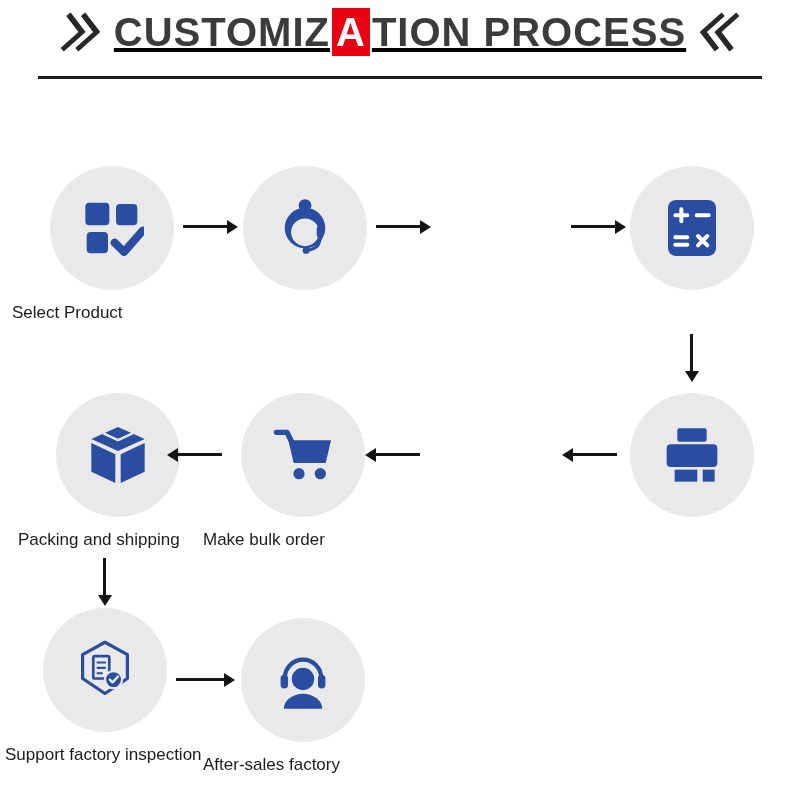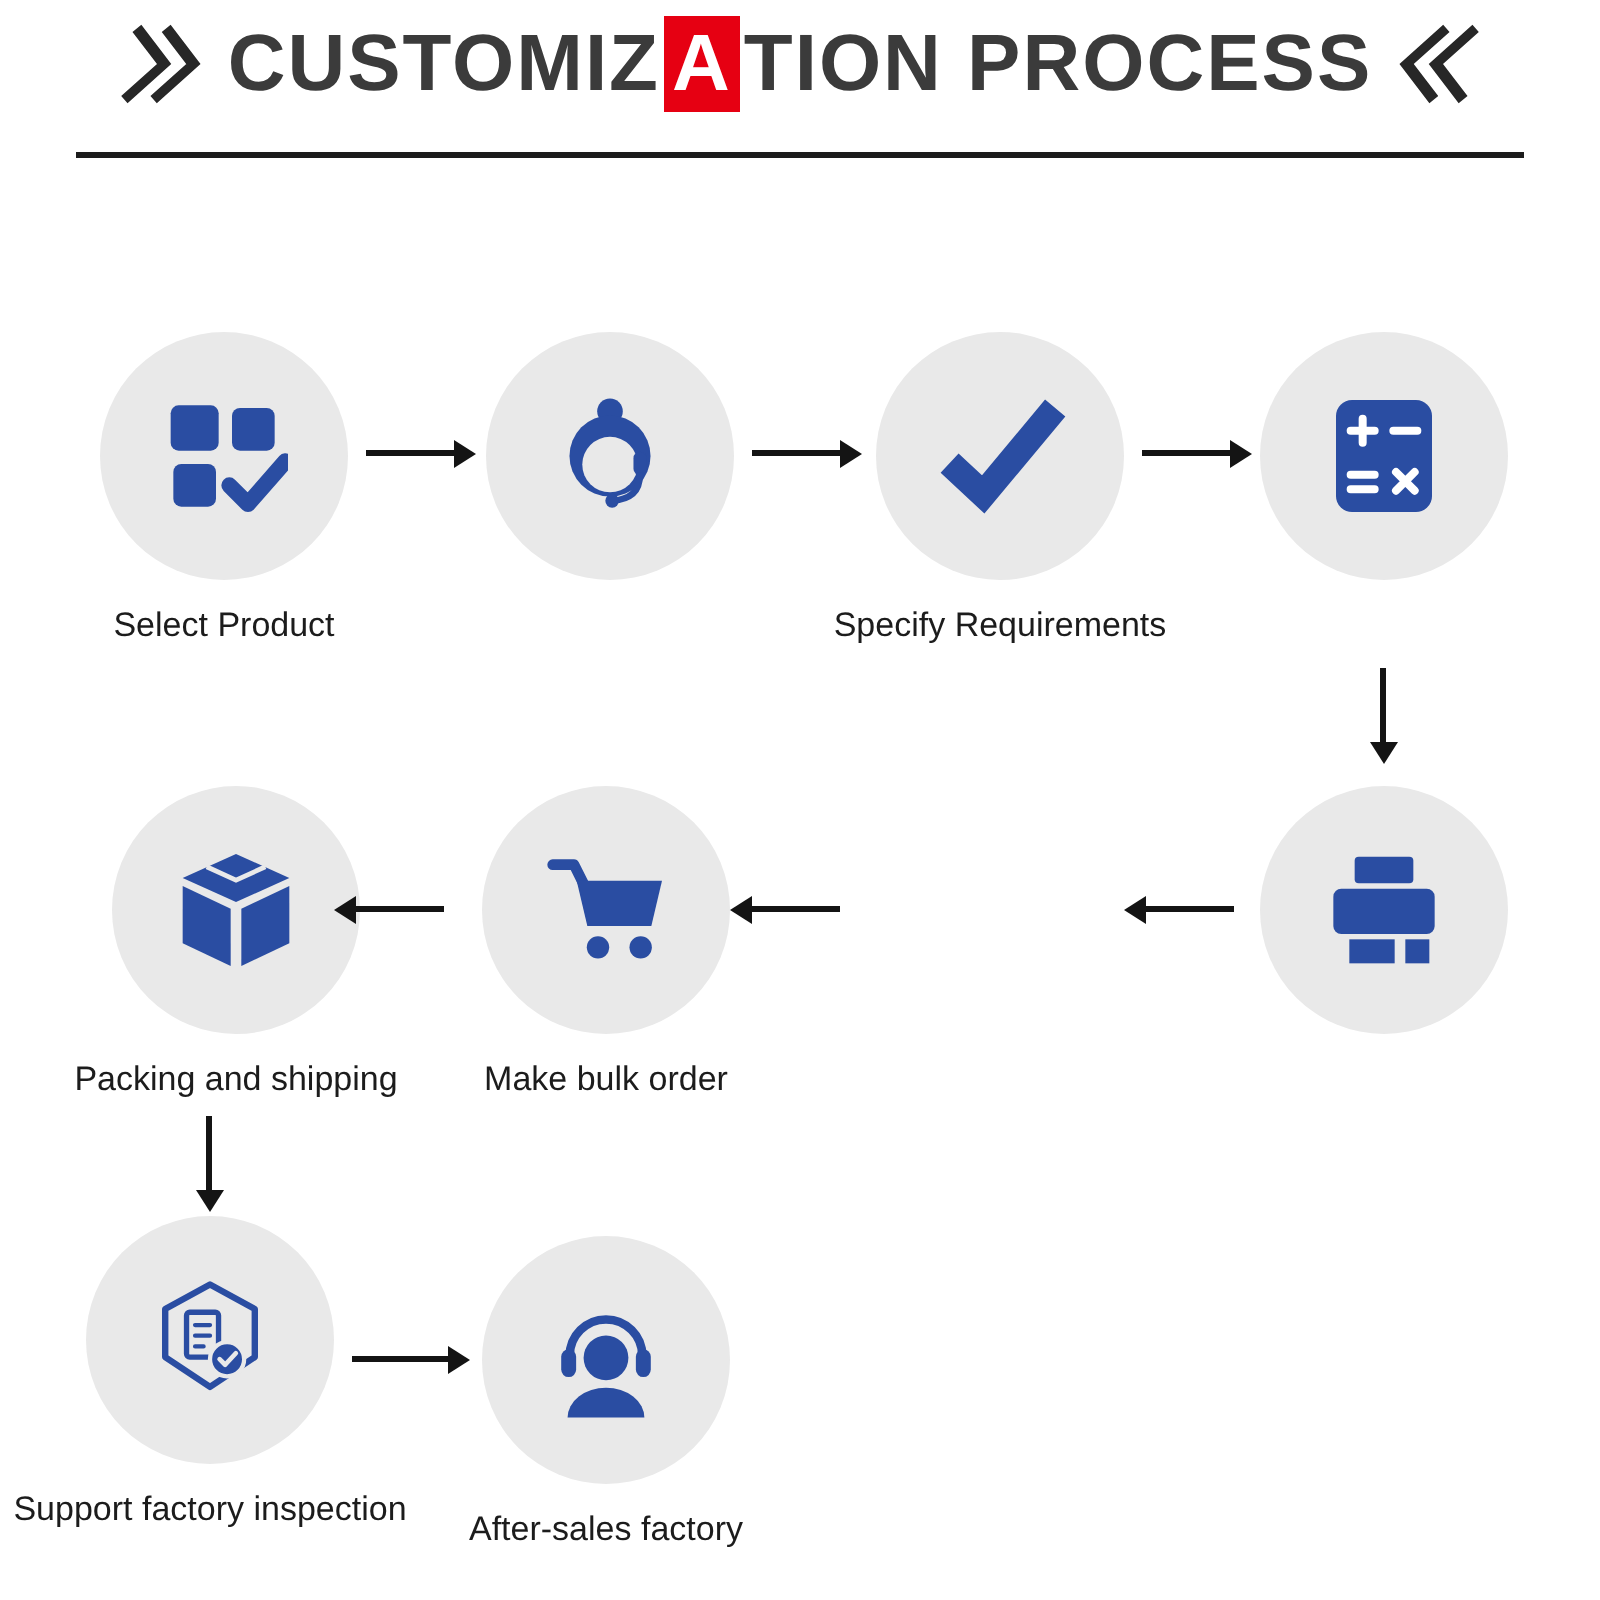--- a/index.html
+++ b/index.html
@@ -6,30 +6,30 @@
     --icon-blue:#2a4da2;
     --circle-bg:#e9e9e9;
     --highlight-red:#e60012;
     --arrow:#141414;
   }
   *{margin:0;padding:0;box-sizing:border-box;}
   body{font-family:"Liberation Sans",sans-serif;background:#ffffff;}
   .canvas{position:relative;width:800px;height:800px;background:#fff;overflow:hidden;margin:0 auto;}
 
   
-  .title-row{position:absolute;top:8px;left:0;width:100%;display:flex;justify-content:center;align-items:center;gap:12px;}
+  .title-row{position:absolute;top:8px;left:0;width:100%;display:flex;justify-content:center;align-items:center;gap:12px;text-decoration:underline;}
   .mark{display:inline-block;transform:skewX(-10deg);color:#272727;line-height:0;}
   .mark svg{width:42px;height:46px;}
   .mark.flip svg{transform:scaleX(-1);}
   .title{font-size:40px;font-weight:600;letter-spacing:1px;color:#3b3b3b;white-space:nowrap;line-height:1.2;}
   .hl{background:var(--highlight-red);color:#ffffff;padding:0 4px;margin:0 2px;display:inline-block;}
   .rule{position:absolute;left:38px;right:38px;top:76px;height:3px;background:#1c1c1c;}
 
   
-  .step{position:absolute;width:200px;text-align:center;}
+  .step{position:absolute;width:200px;}
   .circle{width:124px;height:124px;border-radius:50%;background:var(--circle-bg);margin:0 auto;display:flex;align-items:center;justify-content:center;color:var(--icon-blue);}
   .label{margin-top:12px;font-size:17px;color:#1c1c1c;line-height:1.3;}
   .ic{width:64px;height:64px;display:block;}
   .ic.lg{width:72px;height:72px;}
   .fb{fill:var(--icon-blue);}
   .sb{stroke:var(--icon-blue);fill:none;}
   .fg{fill:var(--circle-bg);}
   .sg{stroke:var(--circle-bg);fill:none;}
   .rg{stroke:var(--circle-bg);stroke-width:2;}
 
@@ -84,28 +84,20 @@
         <circle class="fb" cx="30" cy="9" r="6"></circle>
         <circle class="fb" cx="30" cy="30" r="19"></circle>
         <circle class="fg" cx="30" cy="34" r="13"></circle>
         <rect class="fb" x="41" y="28" width="6" height="11" rx="3"></rect>
         <path class="sb" d="M44 39 q0 11 -13 12" stroke-width="3" stroke-linecap="round"></path>
         <circle class="fb" cx="31" cy="51" r="3.2"></circle>
       </svg>
     </div>
   </div>
 
-  <div class="step" style="left:400px;top:166px;">
-    <div class="circle">
-      <svg class="ic lg" viewBox="0 0 60 60">
-        <path class="sb" d="M9 33 L23 46 L53 10" stroke-width="11" stroke-linecap="butt" stroke-linejoin="miter"></path>
-      </svg>
-    </div>
-    <div class="label">Specify Requirements</div>
-  </div>
 
   <div class="step" style="left:592px;top:166px;">
     <div class="circle">
       <svg class="ic" viewBox="0 0 48 48">
         <rect class="fb" x="6" y="3" width="36" height="42" rx="6"></rect>
         <path d="M11.5 14.5 h9 M16 10 v9 M27.5 14.5 h9 M11.5 31 h9 M11.5 36.5 h9 M28.5 30 l7 7 M35.5 30 l-7 7" stroke="#ffffff" stroke-width="3" fill="none" stroke-linecap="round"></path>
       </svg>
     </div>
   </div>
 

